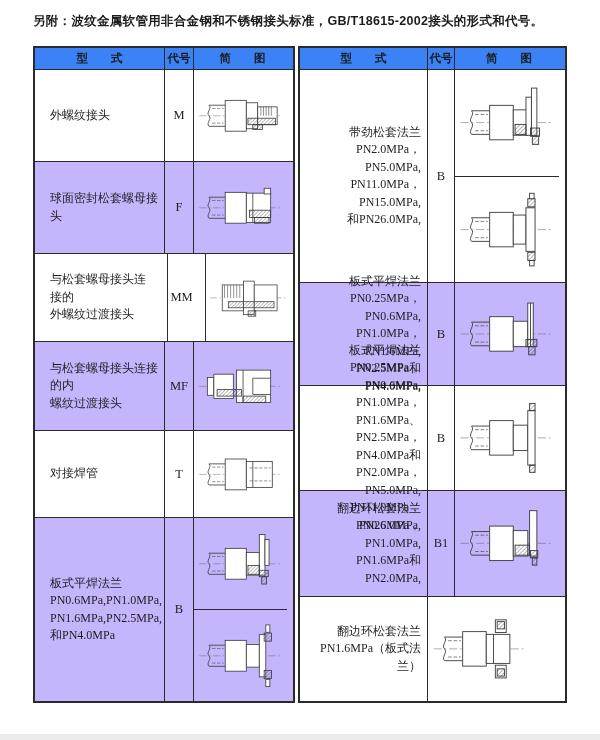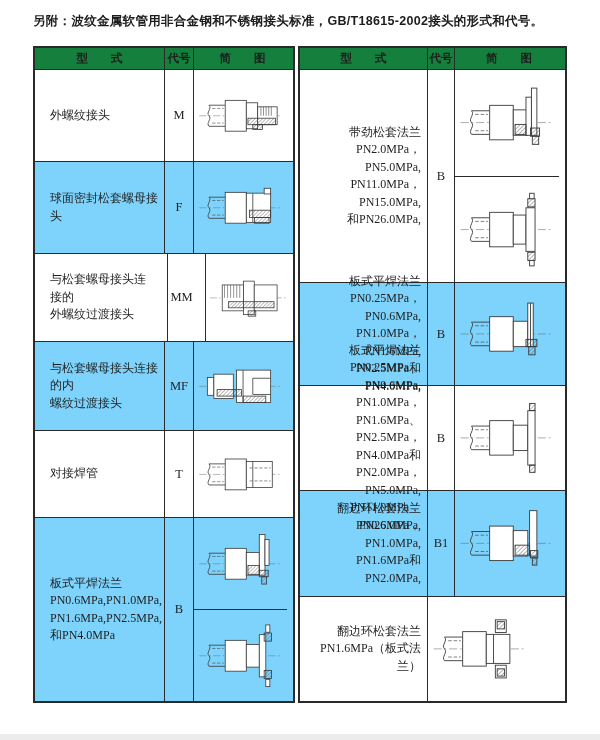--- a/index.html
+++ b/index.html
@@ -2,34 +2,34 @@
 <html><head>
 <meta charset="utf-8">
 <style>
   html,body{margin:0;padding:0;}
   body{width:600px;height:740px;background:#ffffff;font-family:"Liberation Sans",sans-serif;overflow:hidden;position:relative;}
   .page{position:absolute;inset:0;background:#fff;}
   .doc-title{position:absolute;left:33px;top:13px;width:560px;font-size:12.5px;font-weight:bold;color:#1c1c1c;letter-spacing:0.3px;font-family:"Liberation Sans","DejaVu Sans",sans-serif;}
   .ftable{position:absolute;top:46px;border:2px solid #2a2a2a;background:#fff;}
   #table-left{left:33px;width:258px;}
   #table-right{left:298px;width:265px;}
-  .hrow{display:flex;height:21px;background:#15803d;border-bottom:1px solid #2a2a2a;}
+  .hrow{display:flex;height:21px;background:#3b82f6;border-bottom:1px solid #2a2a2a;}
   .hcell{display:flex;align-items:center;justify-content:center;font-size:11.5px;font-weight:bold;color:#1c1c1c;box-sizing:border-box;}
   .hcell + .hcell{border-left:1px solid #2a2a2a;}
   .trow{display:flex;border-bottom:1px solid #2a2a2a;box-sizing:border-box;}
   .trow:last-child{border-bottom:none;}
   .cell{box-sizing:border-box;}
   .cell + .cell{border-left:1px solid #2a2a2a;}
   .c-type{display:flex;align-items:center;padding:4px 6px 4px 15px;font-family:"Liberation Serif","DejaVu Serif",serif;font-size:12px;line-height:17.5px;color:#1e1e1e;white-space:pre-line;}
   .c-code{display:flex;align-items:center;justify-content:center;font-family:"Liberation Serif","DejaVu Serif",serif;font-size:12.5px;color:#1e1e1e;}
   .c-diag{display:flex;flex-direction:column;}
   .dsub{flex:1;display:flex;align-items:center;justify-content:center;overflow:hidden;}
   .dsub + .dsub{border-top:1px solid #2a2a2a;}
   .dsub svg{width:96%;height:94%;}
-  .hl{background:#7dd3fc;}
+  .hl{background:#c4b5fd;}
   #table-left .c-type{width:129px;}
   #table-left .c-code{width:29px;}
   #table-left .c-diag{width:94px;}
   #table-right .c-type{width:127px;text-align:right;}
   #table-right .c-code{width:27px;}
   #table-right .c-diag{width:105px;}
   .footer-strip{position:absolute;left:0;top:734px;width:600px;height:6px;background:#ececec;}
   .defs-holder{position:absolute;width:0;height:0;overflow:hidden;}
 </style>
 </head>

